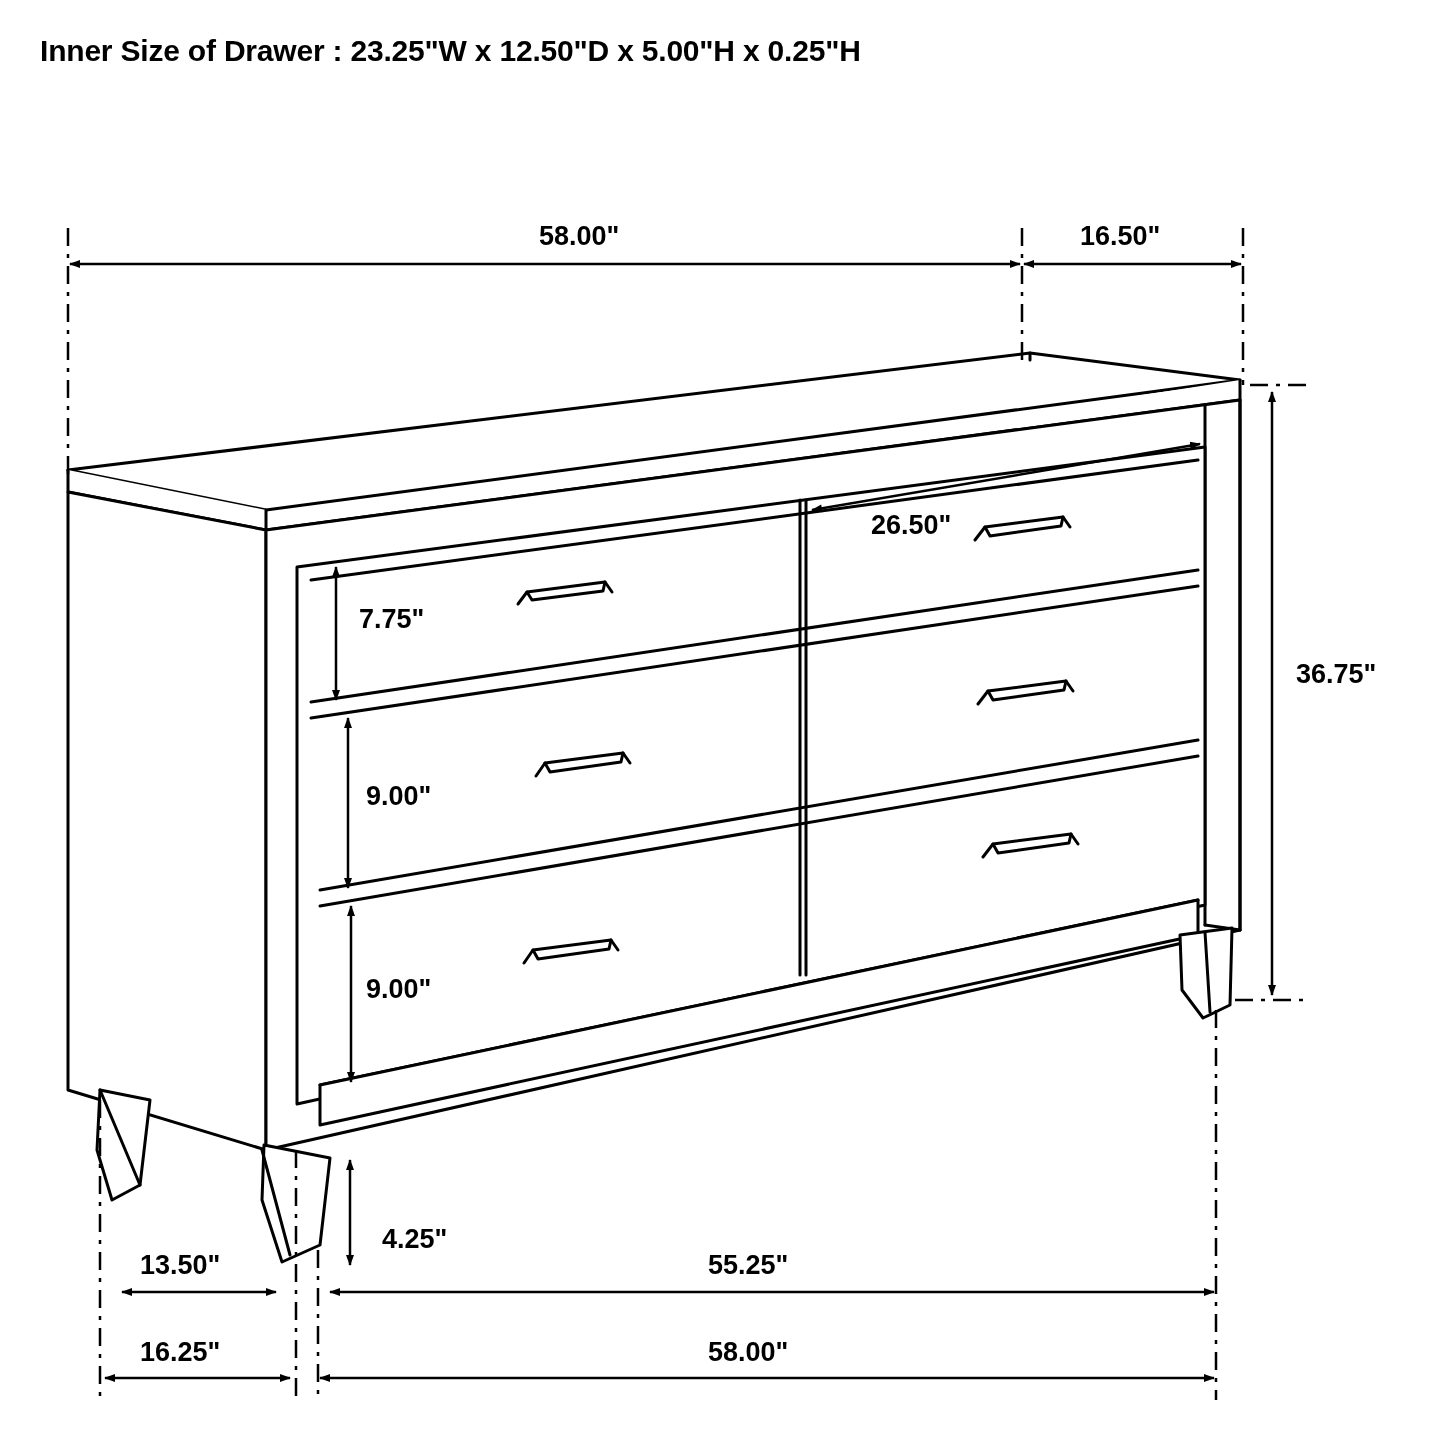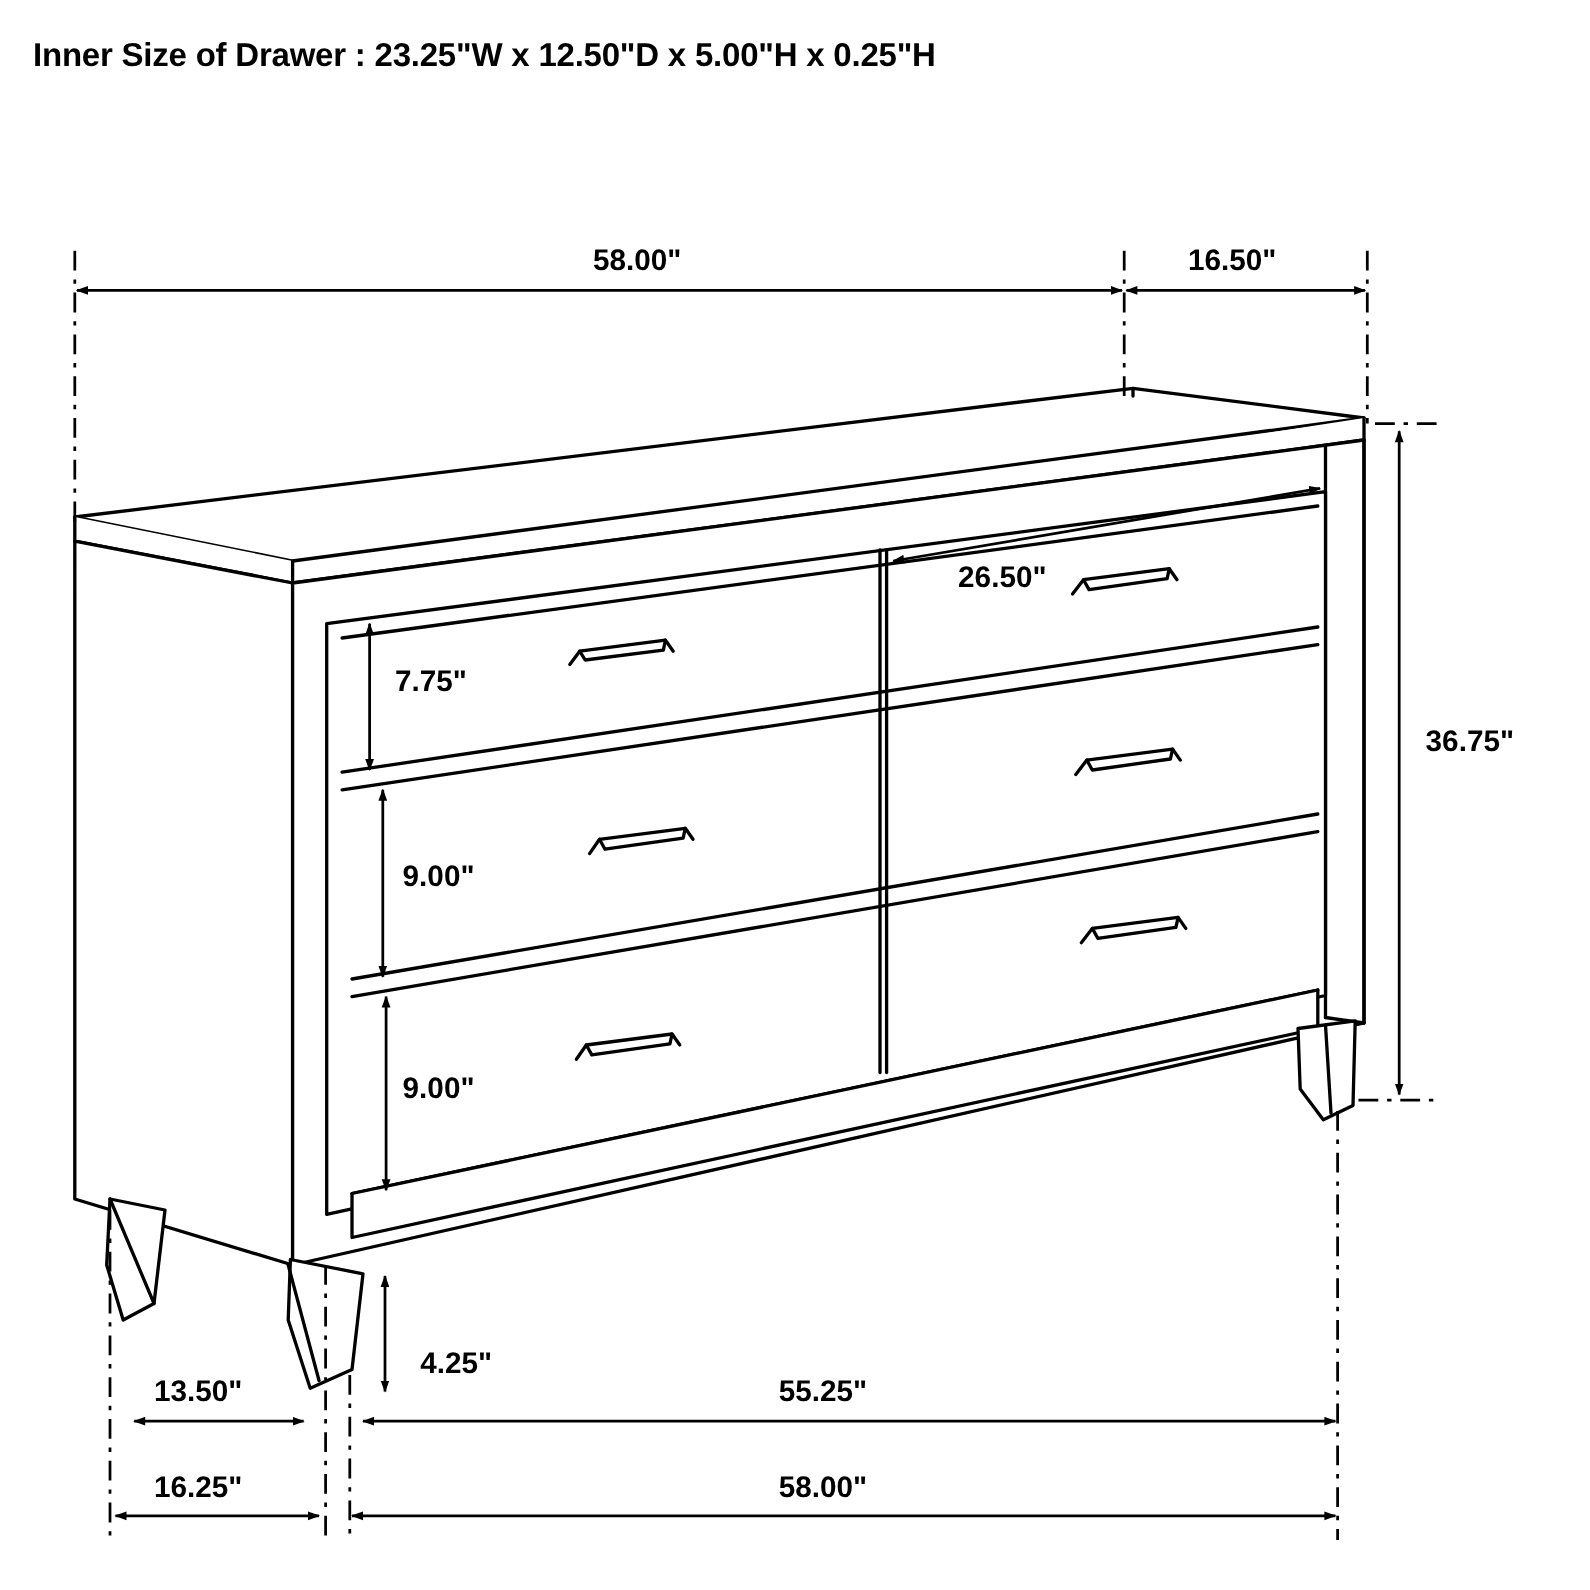--- a/index.html
+++ b/index.html
@@ -14,21 +14,21 @@
     position: relative;
     overflow: hidden;
   }
   #stage {
     position: relative;
     width: 1445px;
     height: 1445px;
   }
   #title {
     position: absolute;
-    left: 30px;
+    left: 40px;
     top: 34px;
     font-size: 30px;
     font-weight: bold;
     color: #000000;
     letter-spacing: -0.2px;
     white-space: nowrap;
   }
   svg#drawing {
     position: absolute;
     left: 0;

